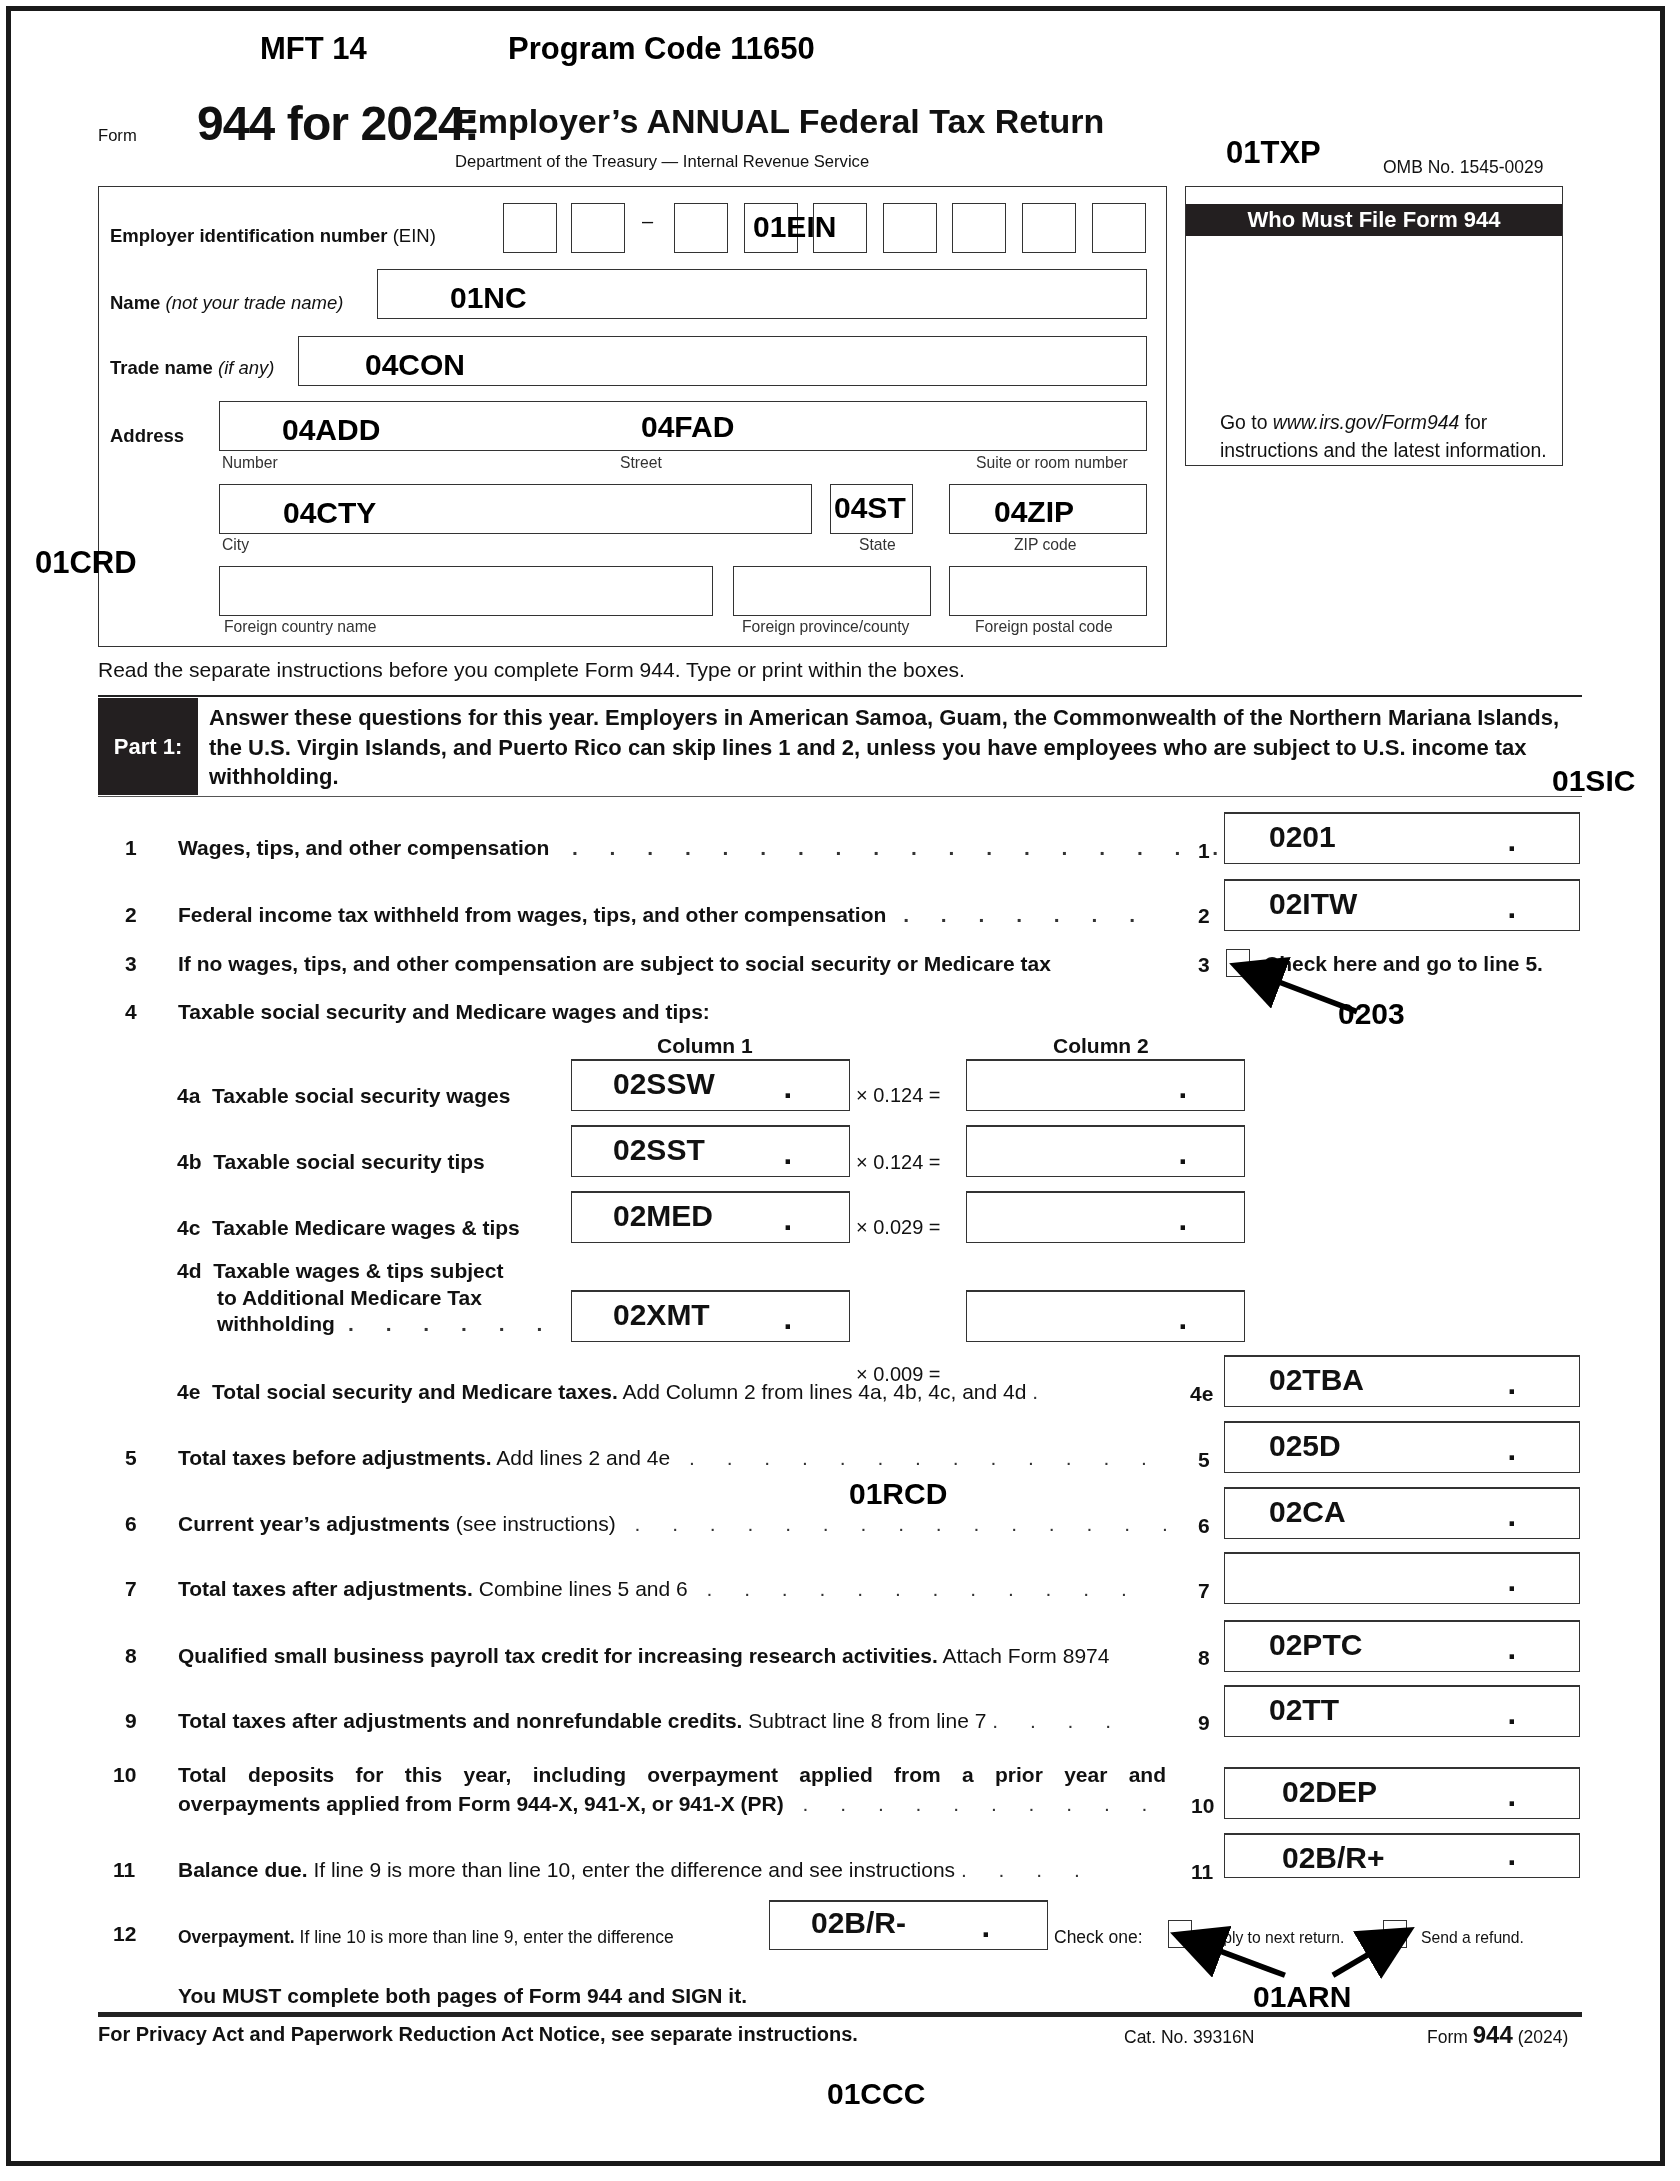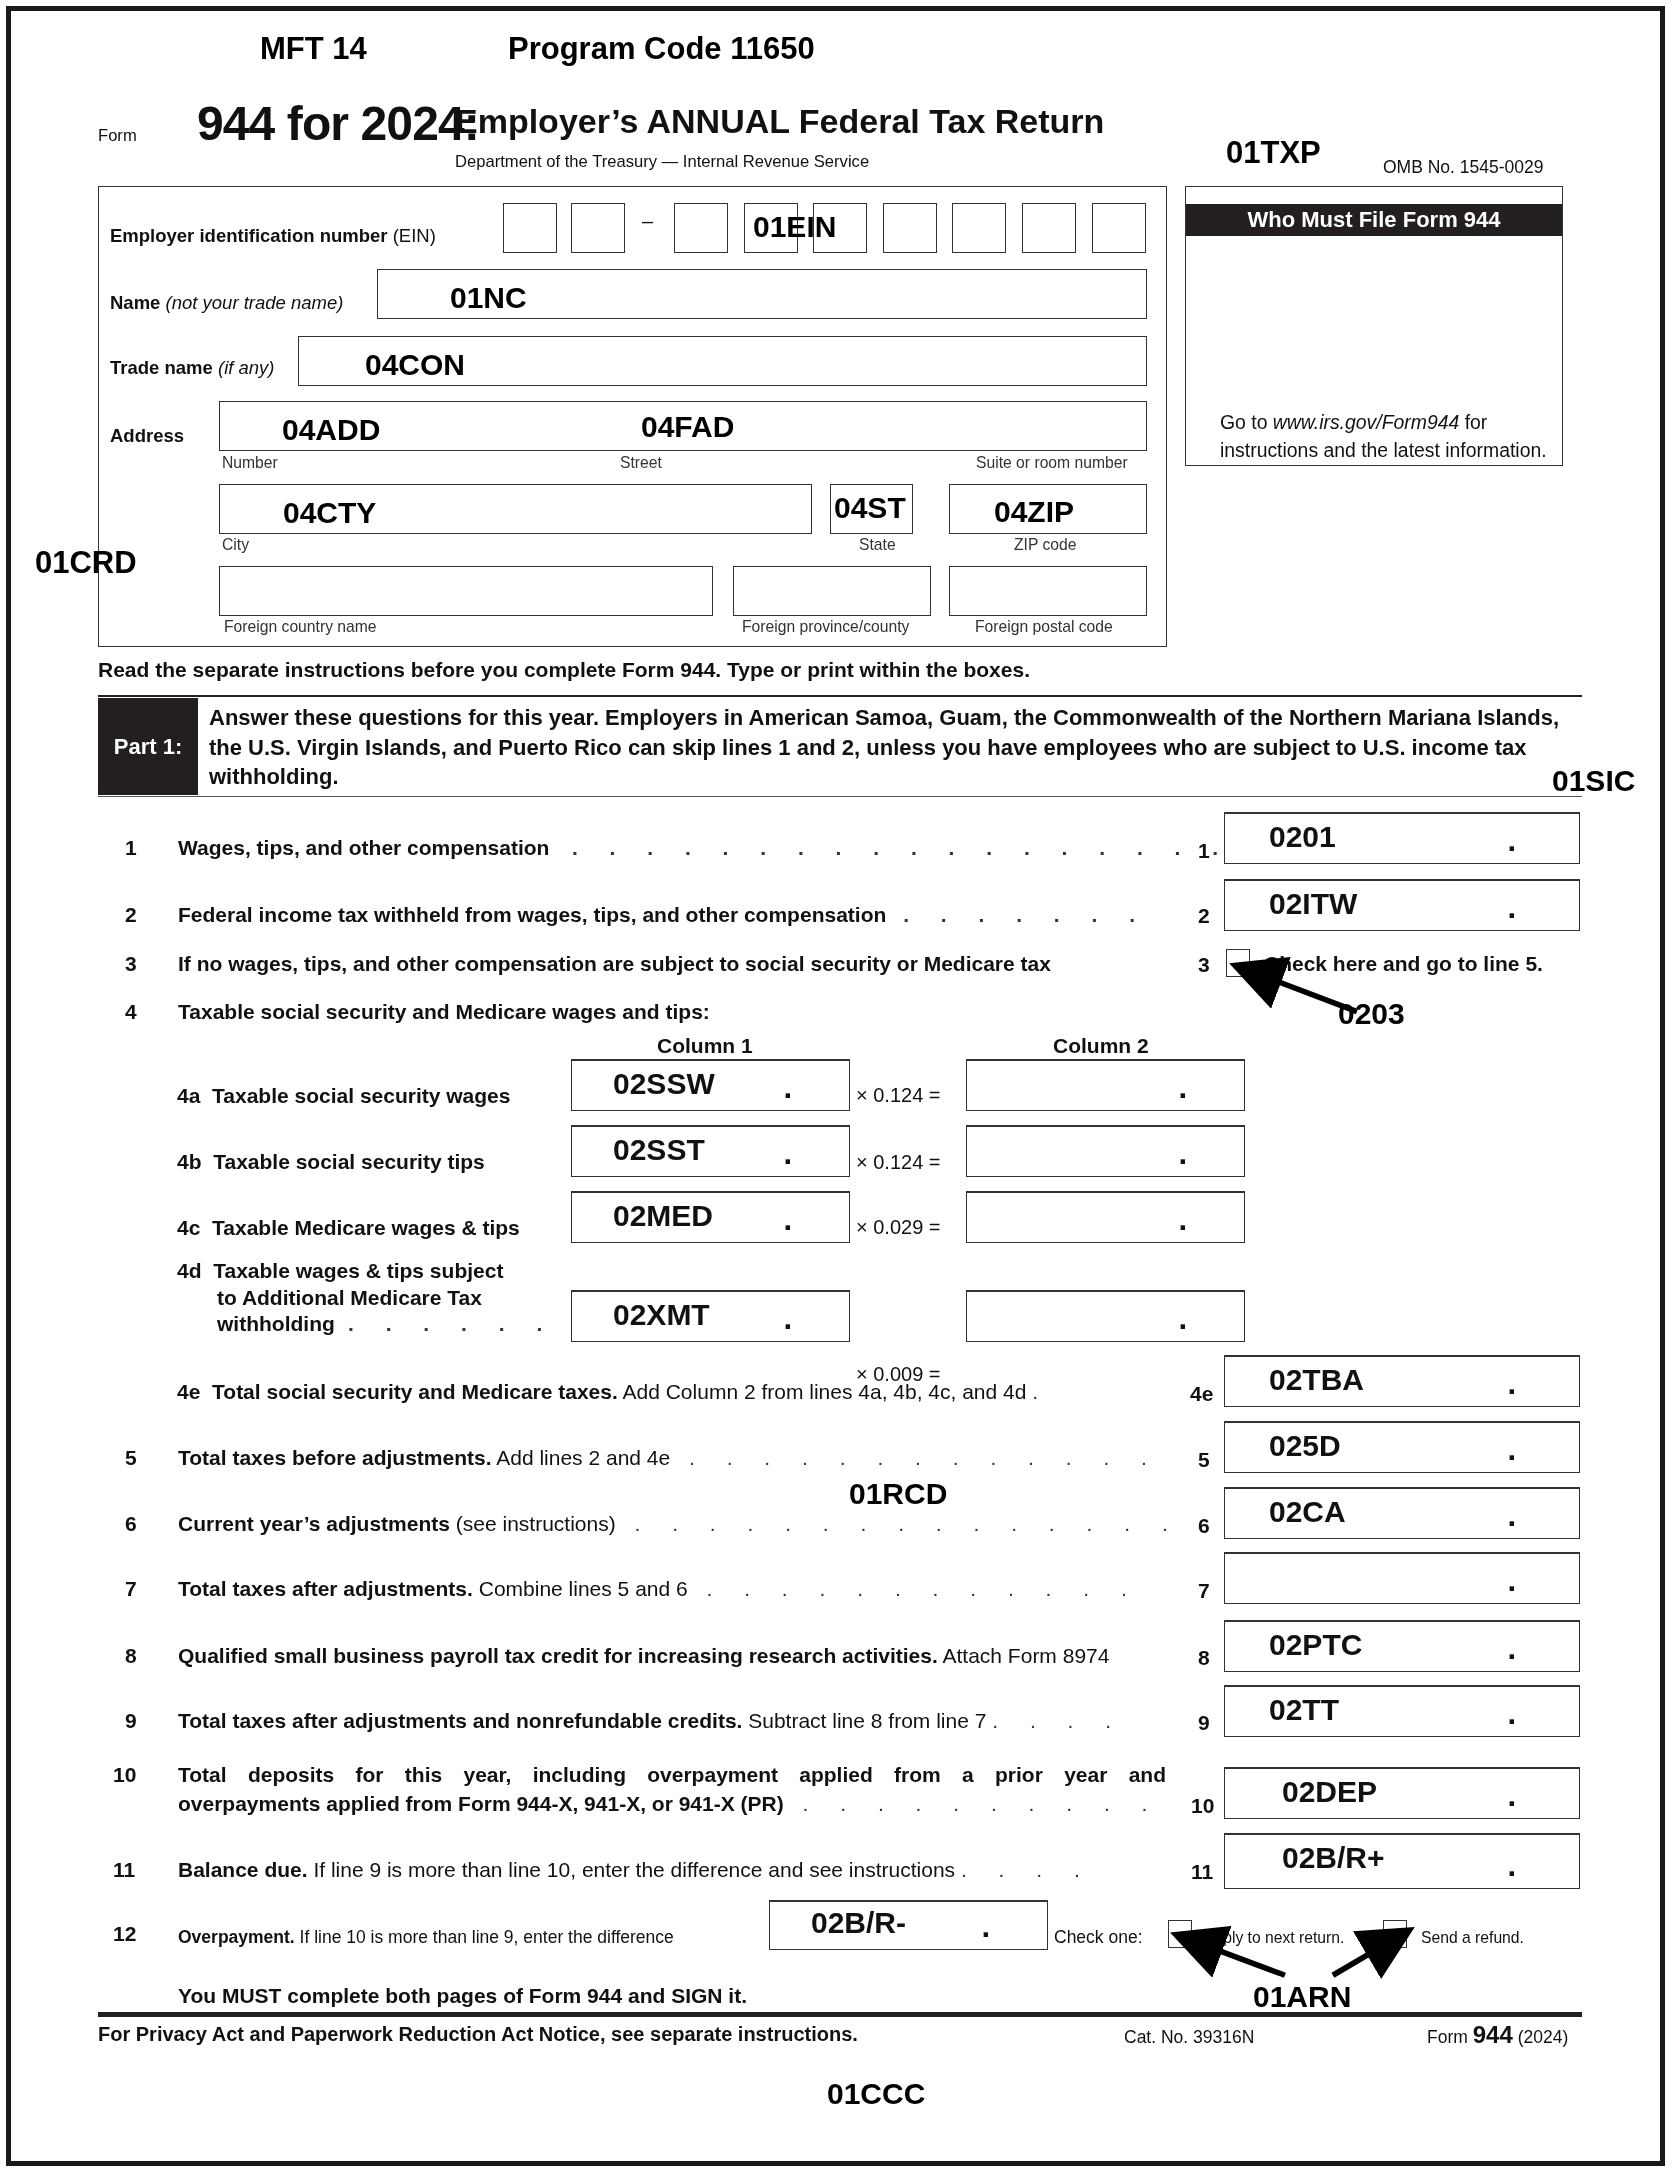--- a/index.html
+++ b/index.html
@@ -89,21 +89,21 @@
 <div class="tiny" style="left:742px;top:618px;">Foreign province/county</div>
 <div class="tiny" style="left:975px;top:618px;">Foreign postal code</div>
 
 <div class="code" style="left:35px;top:545px;font-size:31px;">01CRD</div>
 
 <div class="box" style="left:1185px;top:186px;width:378px;height:280px;">
   <div style="position:absolute;left:0;top:16.6px;width:100%;height:32px;background:#231f20;color:#fff;font-weight:bold;font-size:22px;text-align:center;line-height:32px;">Who Must File Form 944</div>
   <div style="position:absolute;left:34px;top:181px;width:351px;font-size:19.4px;line-height:28px;margin-top:40px;"><span>Go to</span> <i>www.irs.gov/Form944</i> <span>for instructions and the latest information.</span></div>
 </div>
 
-<div class="abs" style="left:98px;top:658px;font-size:21px;font-weight:bold;">Read the separate instructions before you complete Form 944. Type or print within the boxes.</div>
+<div class="abs" style="left:98px;top:658px;font-size:21px;">Read the separate instructions before you complete Form 944. Type or print within the boxes.</div>
 
 <div class="abs" style="left:98px;top:695px;width:1484px;height:102px;border-top:2.8px solid #222;border-bottom:1.8px solid #555;box-sizing:border-box;"></div>
 <div class="abs" style="left:98px;top:698px;width:100px;height:97px;background:#231f20;color:#fff;font-weight:bold;font-size:22px;display:flex;align-items:center;justify-content:center;">Part 1:</div>
 <div class="abs" style="left:209px;top:703px;width:1366px;font-size:22px;font-weight:bold;line-height:29.5px;">Answer these questions for this year. Employers in American Samoa, Guam, the Commonwealth of the Northern Mariana Islands, the U.S. Virgin Islands, and Puerto Rico can skip lines 1 and 2, unless you have employees who are subject to U.S. income tax withholding.</div>
 <div class="code" style="left:1552px;top:764px;">01SIC</div>
 
 <div class="linenum" style="left:125px;top:836px;">1</div>
 <div class="linetext b" style="left:178px;top:836px;"><span>Wages, tips, and other compensation</span> <span class="dots" style="margin-left:16.6px;">. . . . . . . . . . . . . . . . . .</span></div>
 <div class="rowref" style="left:1198px;top:839px;">1</div>
 <div class="amt" style="left:1224px;top:812px;width:356px;height:52px;">
@@ -227,21 +227,21 @@
 <div class="linetext b" style="left:178px;top:1792px;"><span>overpayments applied from Form 944-X, 941-X, or 941-X (PR)</span> <span class="dots" style="margin-left:13px;font-weight:normal;">. . . . . . . . . .</span></div>
 <div class="rowref" style="left:1191px;top:1794px;">10</div>
 <div class="amt" style="left:1224px;top:1767px;width:356px;height:52px;">
     <span class="val" style="left:57px;">02DEP</span>
     <span class="dot">.</span>
   </div>
 
 <div class="linenum" style="left:113px;top:1858px;">11</div>
 <div class="linetext" style="left:178px;top:1858px;"><b>Balance due.</b> <span>If line 9 is more than line 10, enter the difference and see instructions</span> <span class="dots">. . . .</span></div>
 <div class="rowref" style="left:1191px;top:1860px;">11</div>
-<div class="amt" style="left:1224px;top:1833px;width:356px;height:56px;">
+<div class="amt" style="left:1224px;top:1833px;width:356px;height:45px;">
     <span class="val" style="left:57px;">02B/R+</span>
     <span class="dot">.</span>
   </div>
 
 <div class="linenum" style="left:113px;top:1922px;">12</div>
 <div class="linetext" style="left:178px;top:1927px;font-size:17.5px;"><b>Overpayment.</b> <span>If line 10 is more than line 9, enter the difference</span></div>
 <div class="amt" style="left:769px;top:1900px;width:279px;height:50px;">
     <span class="val" style="left:41px;top:3.7px;">02B/R-</span>
     <span class="dot" style="right:57px;">.</span>
   </div>

